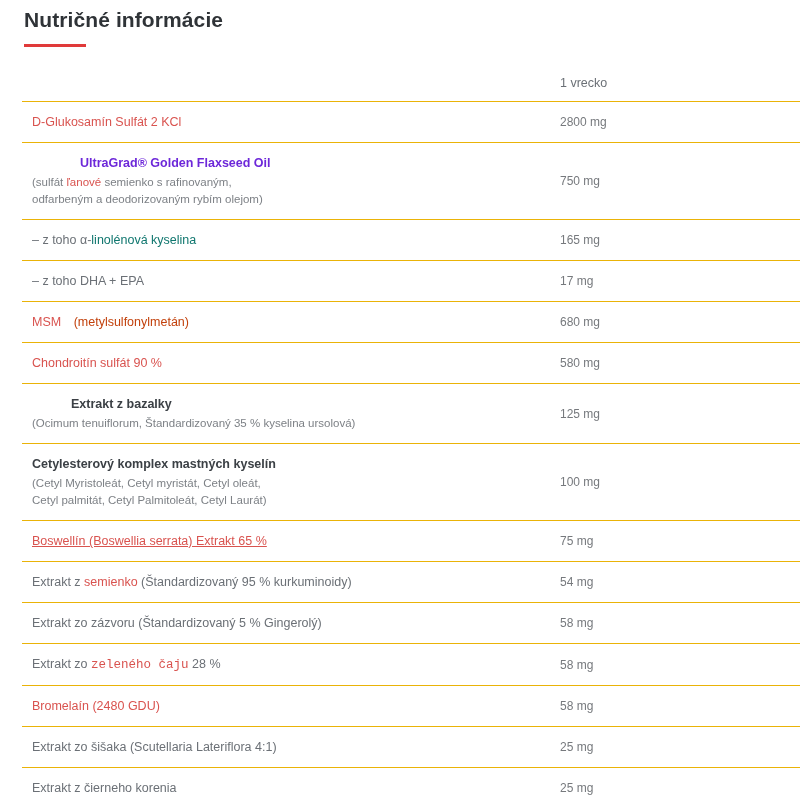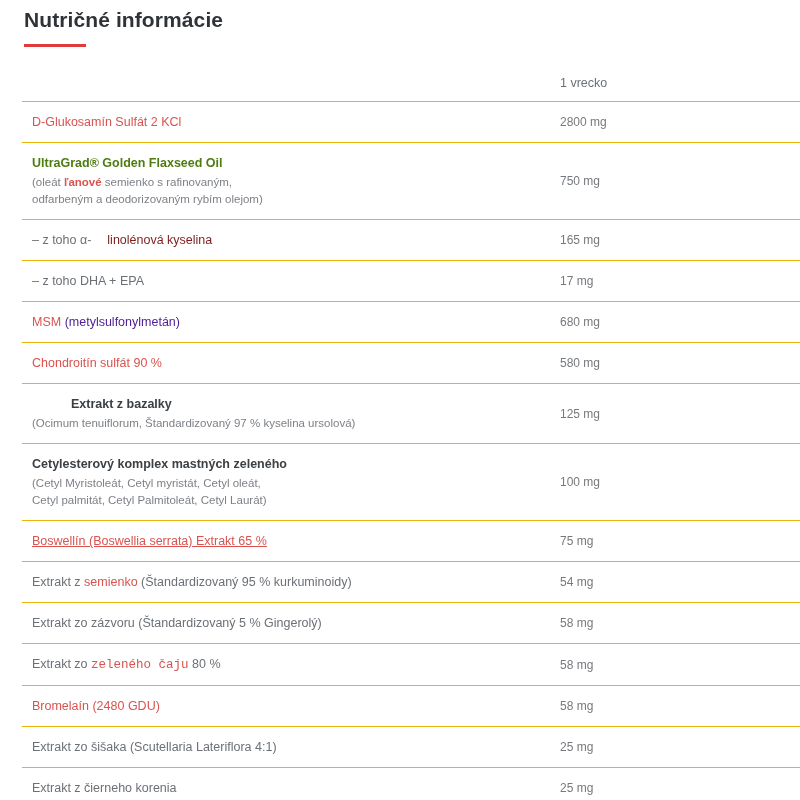--- a/index.html
+++ b/index.html
@@ -87,21 +87,20 @@
   }
   .sub {
     display: block;
     font-size: 11.5px;
     line-height: 17px;
     color: #7d8186;
     margin-top: 2px;
   }
   .sub .hl {
     color: #d9534f;
-    font-weight: bold;
   }
   .row-tall td { padding-top: 13px; padding-bottom: 13px; }
 </style>
 </head>
 <body>
 
 <div class="page">
   <h1 class="title">Nutričné informácie</h1>
   <div class="title-rule"></div>
 
@@ -114,59 +113,59 @@
     </thead>
     <tbody id="tbody">
         <tr>
           <td class="col-name">
             <span class="nm red"><span class="hl" style="color: rgb(217, 83, 79);">D-Glukosamín Sulfát 2 KCl</span></span>
           </td>
           <td class="col-amt">2800 mg</td>
         </tr>
         <tr class="row-tall">
           <td class="col-name">
-            <span class="nm bold"><span style="font-weight: bold; color: #4d7c0f;">UltraGrad® Golden Flaxseed Oil</span></span>
-            <span class="sub"><span>(oleát </span><span class="hl">ľanové</span><span> semienko s rafinovaným,</span><span></span><br><span>odfarbeným a deodorizovaným rybím olejom)</span></span>
+            <span class="nm bold"><span style="font-weight: bold; color: #6d28d9; margin-left: 48px;">UltraGrad® Golden Flaxseed Oil</span></span>
+            <span class="sub"><span>(sulfát </span><span class="hl">ľanové</span><span> semienko s rafinovaným,</span><span></span><br><span>odfarbeným a deodorizovaným rybím olejom)</span></span>
           </td>
           <td class="col-amt">750 mg</td>
         </tr>
         <tr>
           <td class="col-name">
-            <span class="nm"><span>– z toho α-</span><span class="hl" style="color: #7f1d1d; margin-left: 16px;">linolénová kyselina</span></span>
+            <span class="nm"><span>– z toho α-</span><span class="hl" style="color: #0f766e;">linolénová kyselina</span></span>
           </td>
           <td class="col-amt">165 mg</td>
         </tr>
         <tr>
           <td class="col-name">
             <span class="nm"><span>– z toho DHA + EPA</span></span>
           </td>
           <td class="col-amt">17 mg</td>
         </tr>
         <tr>
           <td class="col-name">
-            <span class="nm"><span class="hl" style="color: rgb(217, 83, 79);">MSM </span><span class="hl" style="color: #4c1d95;">(metylsulfonylmetán)</span></span>
+            <span class="nm"><span class="hl" style="color: rgb(217, 83, 79);">MSM </span><span class="hl" style="color: #c2410c; margin-left: 9px;">(metylsulfonylmetán)</span></span>
           </td>
           <td class="col-amt">680 mg</td>
         </tr>
         <tr>
           <td class="col-name">
             <span class="nm red"><span class="hl" style="color: rgb(217, 83, 79);">Chondroitín sulfát 90 %</span></span>
           </td>
           <td class="col-amt">580 mg</td>
         </tr>
         <tr class="row-tall">
           <td class="col-name">
             <span class="nm bold"><span style="font-weight: bold; color: rgb(59, 64, 69); padding-left: 39px;">Extrakt z bazalky</span></span>
-            <span class="sub"><span>(Ocimum tenuiflorum, Štandardizovaný 97 % kyselina ursolová)</span></span>
+            <span class="sub"><span>(Ocimum tenuiflorum, Štandardizovaný 35 % kyselina ursolová)</span></span>
           </td>
           <td class="col-amt">125 mg</td>
         </tr>
         <tr class="row-tall">
           <td class="col-name">
-            <span class="nm bold"><span style="font-weight: bold; color: rgb(59, 64, 69);">Cetylesterový komplex mastných zeleného</span></span>
+            <span class="nm bold"><span style="font-weight: bold; color: rgb(59, 64, 69);">Cetylesterový komplex mastných kyselín</span></span>
             <span class="sub"><span>(Cetyl Myristoleát, Cetyl myristát, Cetyl oleát,</span><span></span><br><span>Cetyl palmitát, Cetyl Palmitoleát, Cetyl Laurát)</span></span>
           </td>
           <td class="col-amt">100 mg</td>
         </tr>
         <tr>
           <td class="col-name">
             <span class="nm red"><span class="hl" style="color: rgb(217, 83, 79); text-decoration: underline;">Boswellín (Boswellia serrata) Extrakt 65 %</span></span>
           </td>
           <td class="col-amt">75 mg</td>
         </tr>
@@ -177,21 +176,21 @@
           <td class="col-amt">54 mg</td>
         </tr>
         <tr>
           <td class="col-name">
             <span class="nm"><span>Extrakt zo zázvoru (Štandardizovaný 5 % Gingerolý)</span></span>
           </td>
           <td class="col-amt">58 mg</td>
         </tr>
         <tr>
           <td class="col-name">
-            <span class="nm"><span>Extrakt zo </span><span class="hl" style="color: rgb(217, 83, 79); font-family: Liberation Mono, monospace;">zeleného čaju</span><span> 80 %</span></span>
+            <span class="nm"><span>Extrakt zo </span><span class="hl" style="color: rgb(217, 83, 79); font-family: Liberation Mono, monospace;">zeleného čaju</span><span> 28 %</span></span>
           </td>
           <td class="col-amt">58 mg</td>
         </tr>
         <tr>
           <td class="col-name">
             <span class="nm red"><span class="hl" style="color: rgb(217, 83, 79); margin-top: 31px;">Bromelaín (2480 GDU)</span></span>
           </td>
           <td class="col-amt">58 mg</td>
         </tr>
         <tr>

